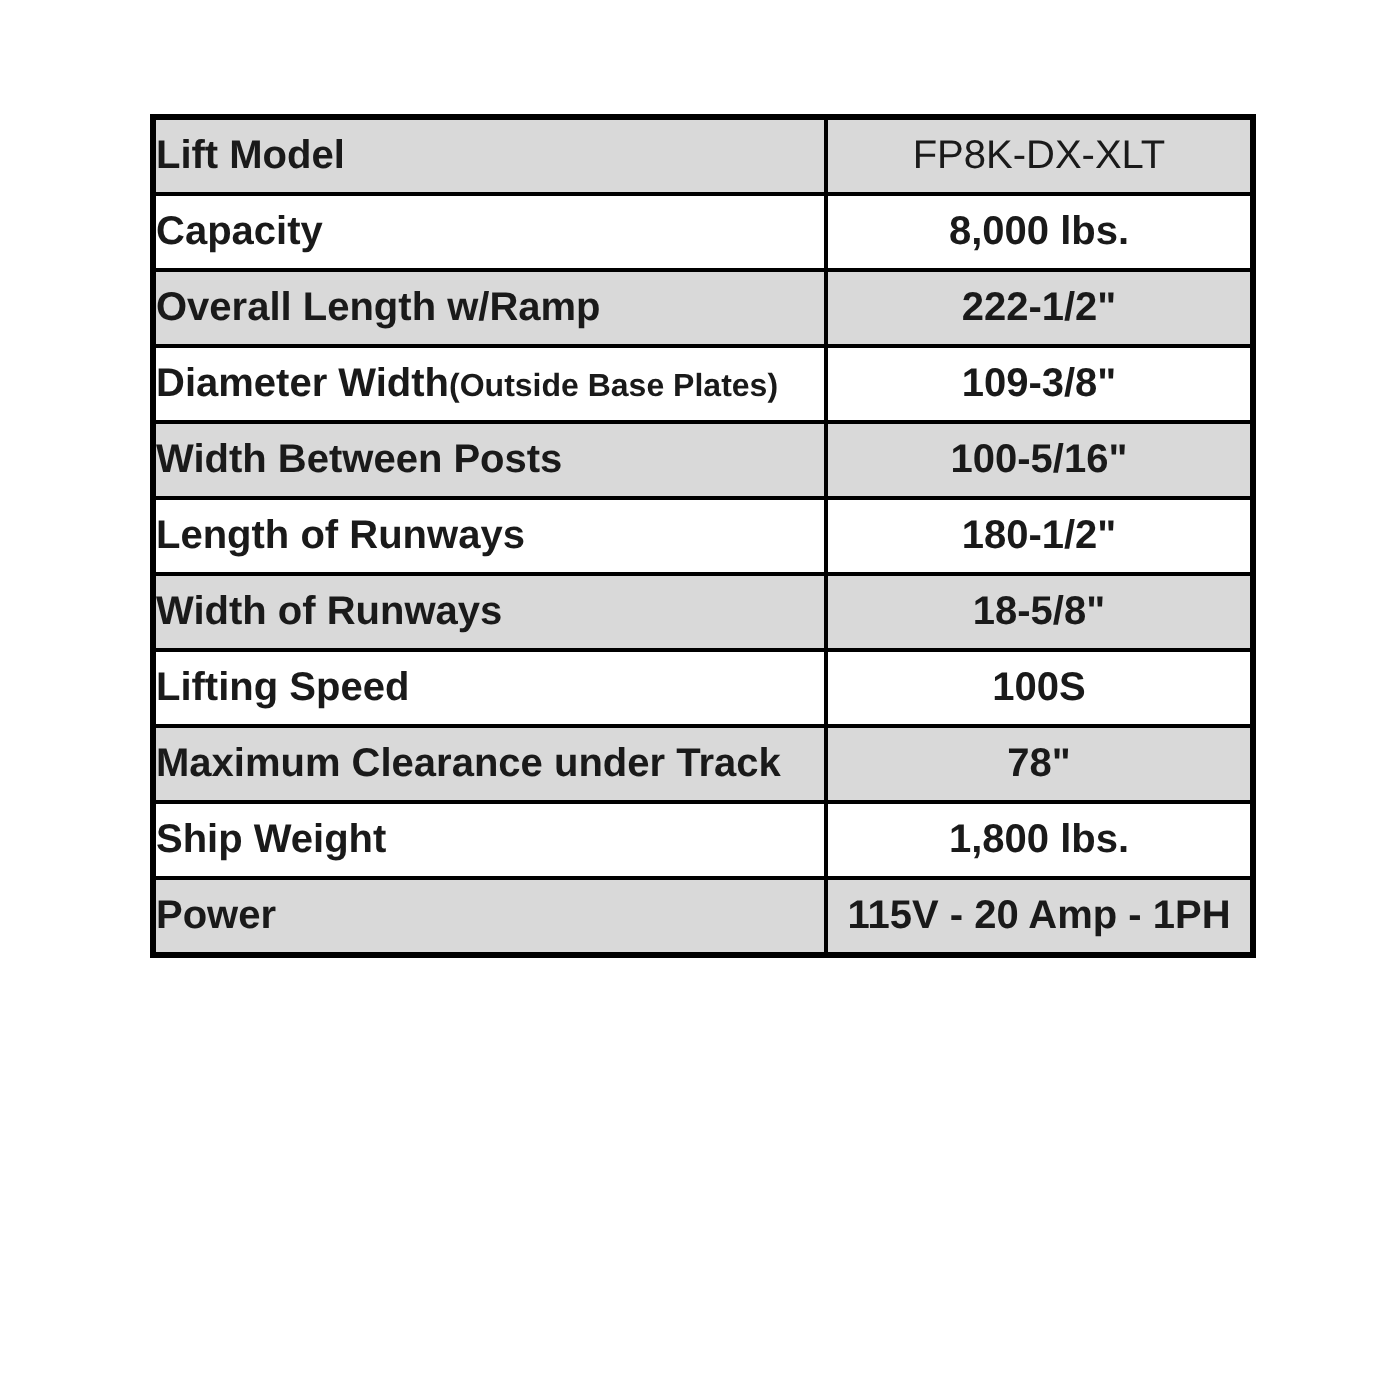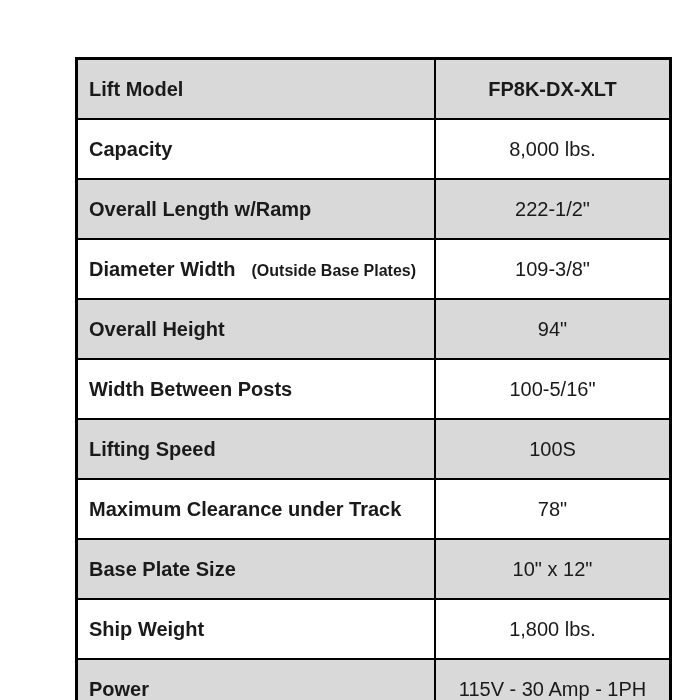--- a/index.html
+++ b/index.html
@@ -16,21 +16,21 @@
     position: absolute;
     left: 75px;
     top: 57px;
     border-collapse: collapse;
     table-layout: fixed;
     border: 3px solid #000000;
   }
   .spec-table td {
     border: 2px solid #000000;
     height: 36px;
-    padding: 11px;
+    padding: 0;
     vertical-align: middle;
     overflow: hidden;
     white-space: nowrap;
   }
   .spec-table tr:nth-child(odd) {
     background: #d9d9d9;
   }
   .spec-table tr:nth-child(even) {
     background: #ffffff;
   }
@@ -38,29 +38,29 @@
     width: 334px;
     padding-left: 12px;
     font-weight: bold;
     font-size: 20px;
     text-align: left;
   }
   .value-cell {
     width: 211px;
     text-align: center;
     font-size: 20px;
-    font-weight: normal;
+    font-weight: bold;
   }
   .spec-table tr:first-child .value-cell {
-    font-weight: bold;
+    font-weight: normal;
   }
   .sublabel {
     font-size: 16px;
     font-weight: bold;
-    margin-left: 16px;
+    margin-left: 0;
   }
   .sublabel:empty {
     display: none;
   }
 </style>
 </head>
 <body>
 
 <table class="spec-table">
   <tbody>
@@ -74,41 +74,41 @@
     </tr>
     <tr>
       <td class="label-cell"><span>Overall Length w/Ramp</span></td>
       <td class="value-cell">222-1/2"</td>
     </tr>
     <tr>
       <td class="label-cell"><span>Diameter Width</span><span class="sublabel">(Outside Base Plates)</span></td>
       <td class="value-cell">109-3/8"</td>
     </tr>
     <tr>
-      <td class="label-cell"><span>Overall Height</span></td>
-      <td class="value-cell">94"</td>
+      <td class="label-cell"><span>Width Between Posts</span></td>
+      <td class="value-cell">100-5/16"</td>
     </tr>
     <tr>
-      <td class="label-cell"><span>Width Between Posts</span></td>
-      <td class="value-cell">100-5/16"</td>
+      <td class="label-cell"><span>Length of Runways</span></td>
+      <td class="value-cell">180-1/2"</td>
+    </tr>
+    <tr>
+      <td class="label-cell"><span>Width of Runways</span></td>
+      <td class="value-cell">18-5/8"</td>
     </tr>
     <tr>
       <td class="label-cell"><span>Lifting Speed</span></td>
       <td class="value-cell">100S</td>
     </tr>
     <tr>
       <td class="label-cell"><span>Maximum Clearance under Track</span></td>
       <td class="value-cell">78"</td>
     </tr>
     <tr>
-      <td class="label-cell"><span>Base Plate Size</span></td>
-      <td class="value-cell">10" x 12"</td>
-    </tr>
-    <tr>
       <td class="label-cell"><span>Ship Weight</span></td>
       <td class="value-cell">1,800 lbs.</td>
     </tr>
     <tr>
       <td class="label-cell"><span>Power</span></td>
-      <td class="value-cell">115V - 30 Amp - 1PH</td>
+      <td class="value-cell">115V - 20 Amp - 1PH</td>
     </tr>
   </tbody>
 </table>
 
 </body></html>

